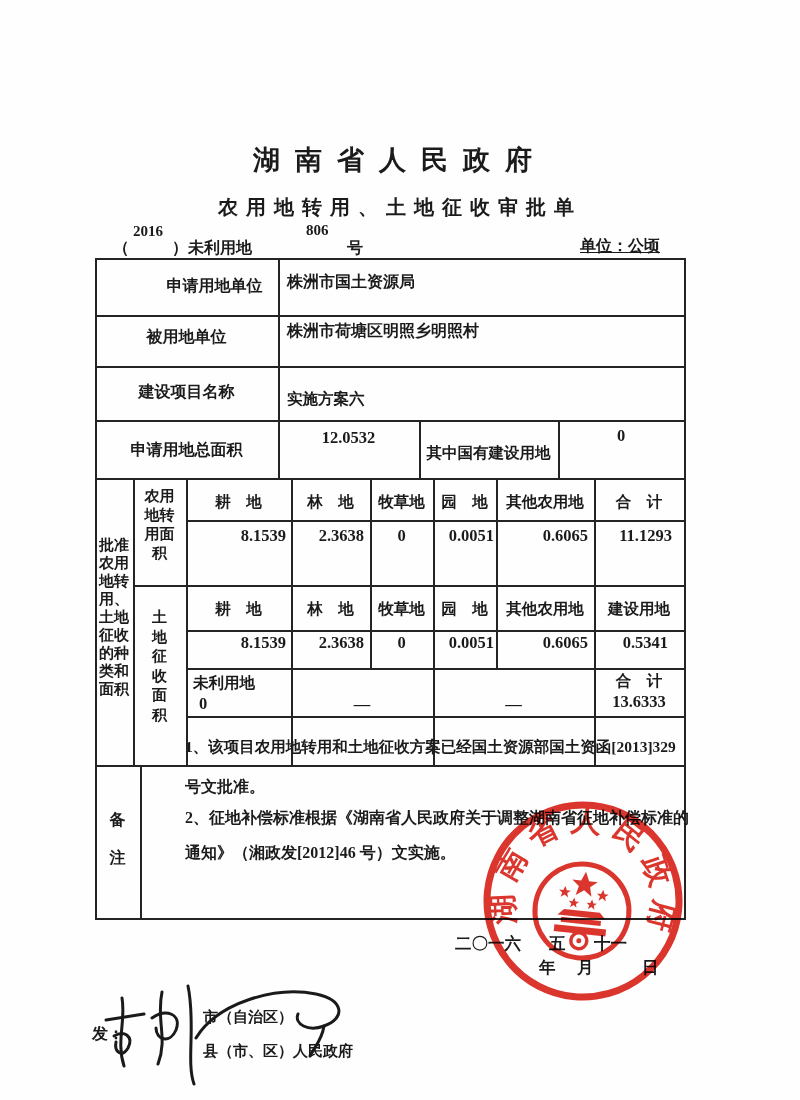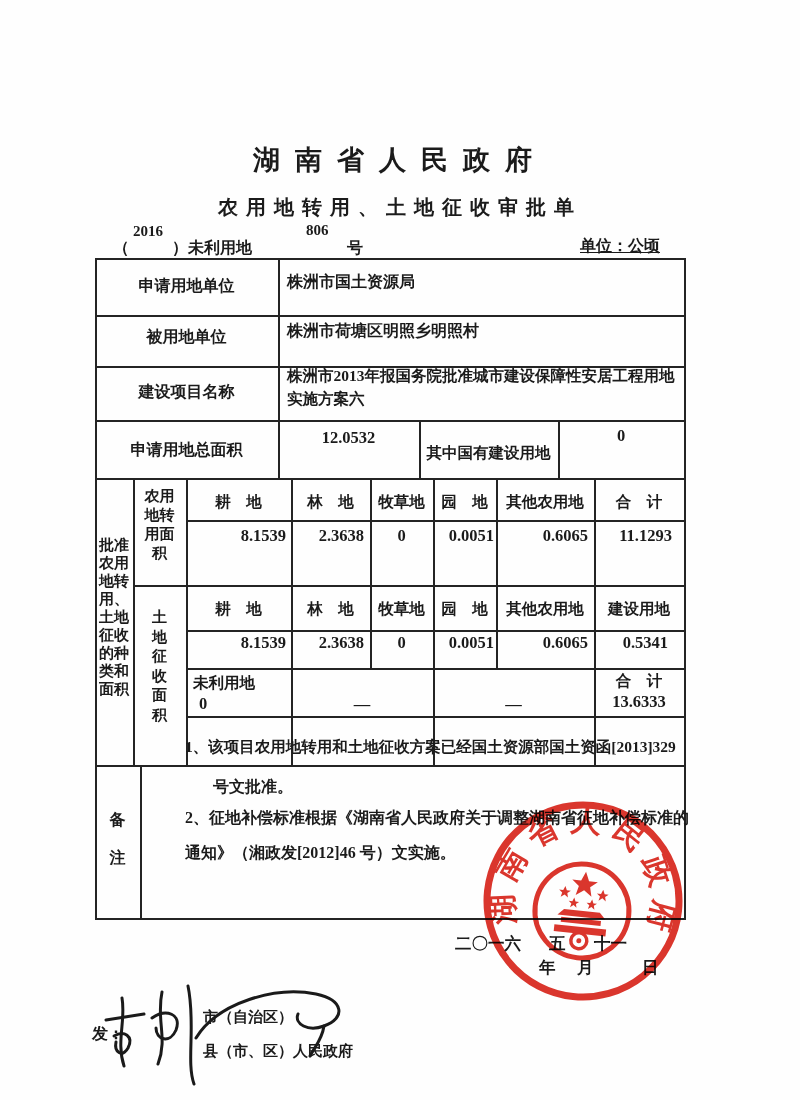--- a/index.html
+++ b/index.html
@@ -52,28 +52,27 @@
   <div class="vl" style="left:558px;top:420px;height:58px;"></div>
   <div class="vl" style="left:133px;top:478px;height:287px;"></div>
   <div class="vl" style="left:186px;top:478px;height:287px;"></div>
   <div class="vl" style="left:291px;top:478px;height:287px;"></div>
   <div class="vl" style="left:370px;top:478px;height:190px;"></div>
   <div class="vl" style="left:433px;top:478px;height:287px;"></div>
   <div class="vl" style="left:496px;top:478px;height:190px;"></div>
   <div class="vl" style="left:594px;top:478px;height:287px;"></div>
   <div class="vl" style="left:140px;top:765px;height:155px;"></div>
 
-  <div class="cc" style="left:95px;top:276px;width:183px;font-size:16px;">申请用地单位</div>
+  <div class="cc" style="left:95px;top:276px;width:183px;font-size:16px;padding-left:28px;">申请用地单位</div>
   <div class="lt" style="left:287px;top:272px;font-size:16px;">株洲市国土资源局</div>
 
   <div class="cc" style="left:95px;top:327px;width:183px;font-size:16px;">被用地单位</div>
   <div class="lt" style="left:287px;top:321px;font-size:16px;">株洲市荷塘区明照乡明照村</div>
 
   <div class="cc" style="left:95px;top:382px;width:183px;font-size:16px;">建设项目名称</div>
-  <div class="lt" style="left:287px;top:366px;font-size:15.5px;">株洲市2013年报国务院批准城市建设保障性安居工程用地</div>
   <div class="lt" style="left:287px;top:389px;font-size:15.5px;">实施方案六</div>
 
   <div class="cc" style="left:95px;top:440px;width:183px;font-size:16px;">申请用地总面积</div>
   <div class="cc num" style="left:278px;top:428px;width:141px;">12.0532</div>
   <div class="cc small" style="left:419px;top:443px;width:139px;">其中国有建设用地</div>
   <div class="cc num" style="left:558px;top:426px;width:126px;">0</div>
 
   <div class="stack" style="left:95px;top:536px;width:38px;font-size:15px;line-height:18px;">
     <span>批准</span>
       <span>农用</span>
@@ -134,21 +133,21 @@
   <div class="lt num" style="left:199px;top:694px;">0</div>
   <div class="cc num" style="left:291px;top:695px;width:142px;">—</div>
   <div class="cc num" style="left:433px;top:695px;width:161px;">—</div>
   <div class="cc small" style="left:594px;top:671px;width:90px;">合　计</div>
   <div class="cc num" style="left:594px;top:692px;width:90px;">13.6333</div>
 
   <div class="lt" style="left:185px;top:737px;font-size:15.5px;">1、该项目农用地转用和土地征收方案已经国土资源部国土资函[2013]329</div>
 
   <div class="cc" style="left:95px;top:810px;width:45px;font-size:16px;">备</div>
   <div class="cc" style="left:95px;top:848px;width:45px;font-size:16px;">注</div>
-  <div class="lt" style="left:185px;top:777px;font-size:16px;margin-left:28px;">号文批准。</div>
+  <div class="lt" style="left:185px;top:777px;font-size:16px;">号文批准。</div>
   <div class="lt" style="left:185px;top:808px;font-size:16px;">2、征地补偿标准根据《湖南省人民政府关于调整湖南省征地补偿标准的</div>
   <div class="lt" style="left:185px;top:843px;font-size:16px;">通知》（湘政发[2012]46 号）文实施。</div>
 
   <div class="lt num" style="left:455px;top:933px;">二〇一六</div>
   <div class="lt num" style="left:549px;top:933px;">五</div>
   <div class="lt num" style="left:594px;top:933px;">十一</div>
   <div class="lt num" style="left:539px;top:957px;">年</div>
   <div class="lt num" style="left:577px;top:957px;">月</div>
   <div class="lt num" style="left:642px;top:957px;">日</div>
 

